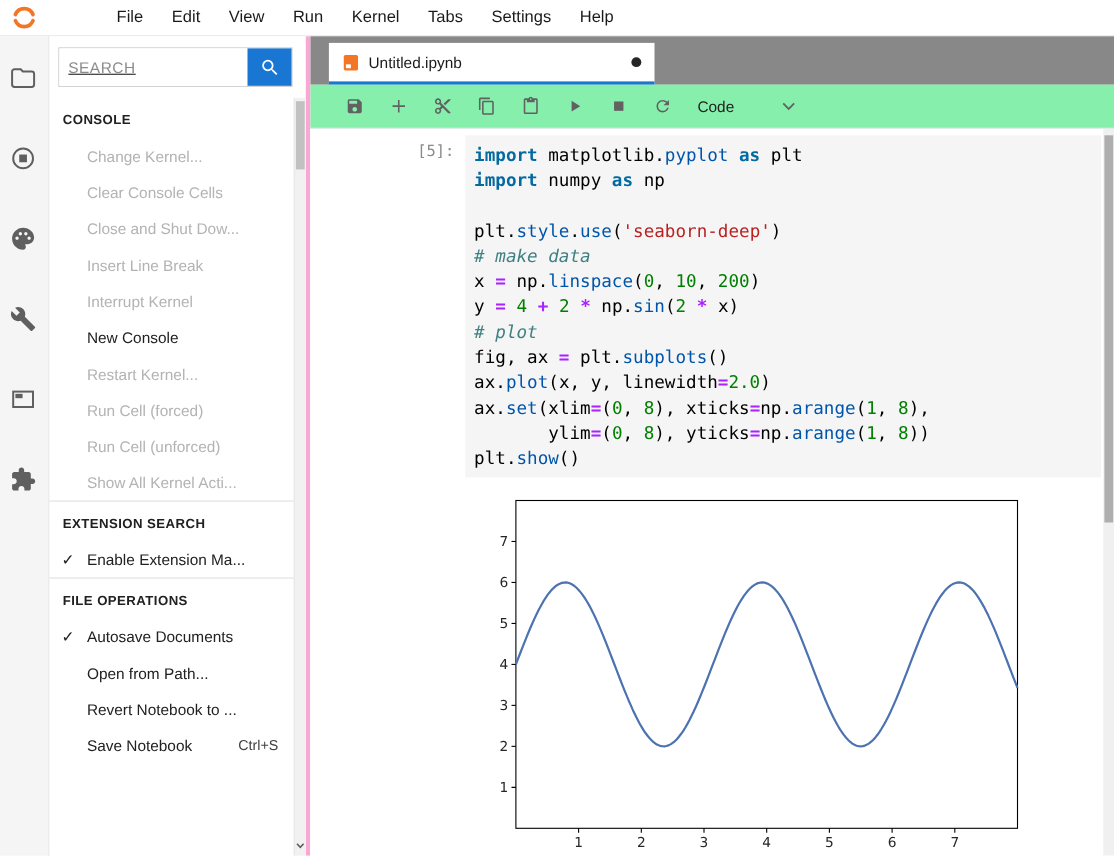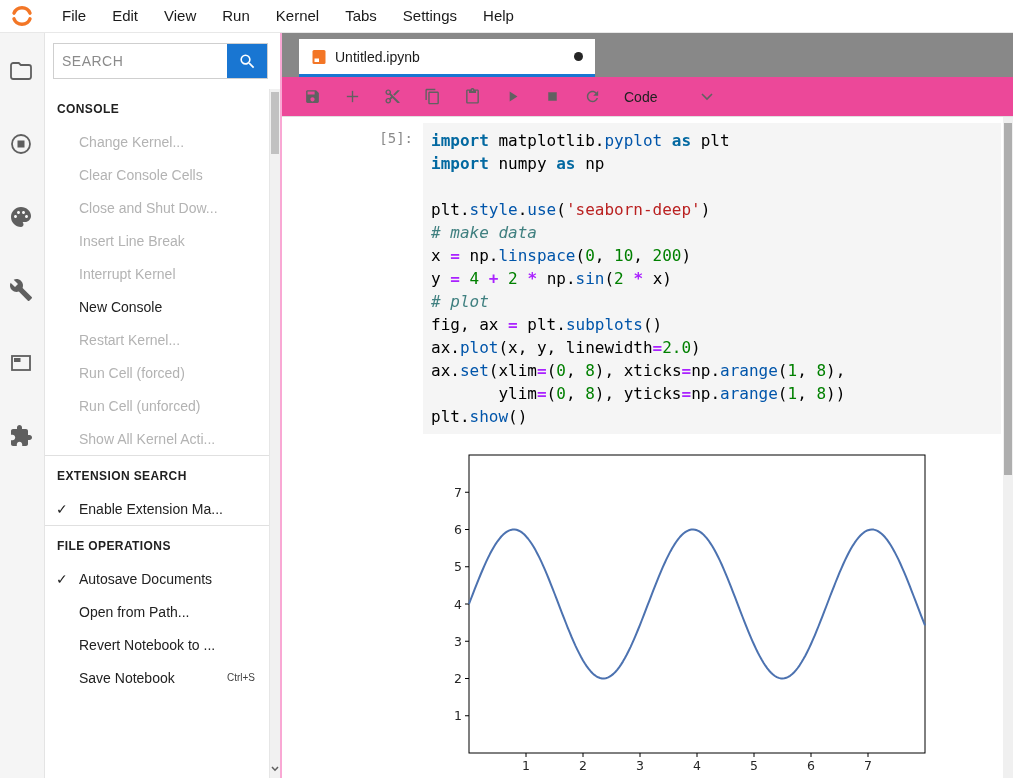--- a/index.html
+++ b/index.html
@@ -1,74 +1,74 @@
 <!DOCTYPE html>
 <html><head>
 <meta charset="utf-8">
 <style>
   * { box-sizing: border-box; margin: 0; padding: 0; }
   html,body { width:1013px; height:778px; overflow:hidden; background:#fff;
     font-family:"Liberation Sans", sans-serif; color:#212121; }
 
   
   .menubar { height:33px; display:flex; align-items:center; background:#fff;
-    border-bottom:1px solid #e8e8e8; }
+    border-bottom:1px solid #e8e8e8;gap:44px; }
   .logo { width:26px; height:26px; margin:0 14px 0 9px; flex:none; }
   .menu-item { padding:0 13px; font-size:15px; color:#1a1a1a; cursor:default; line-height:32px; }
 
   
   .app-body { display:flex; height:745px; }
 
   
   .iconstrip { width:45px; flex:none; background:#f5f5f5; border-right:1px solid #e4e4e4;
     display:flex; flex-direction:column; align-items:center; padding-top:26px; }
   .side-btn { width:26px; height:26px; margin-bottom:47px; }
   .side-btn svg { width:24px; height:24px; }
 
   
-  .palette { width:237px; flex:none; background:#fff; border-right:2px solid #f9a8d4;
-    position:relative; }
+  .palette { width:237px; flex:none; background:#fff; border-right:4px solid #f9a8d4;
+    position:relative;text-decoration:underline; }
   .search-row { padding:10px 12px 10px 8px; height:56px; }
   .search-wrap { display:flex; border:1px solid #cfcfcf; height:36px; }
   .search-input { flex:1; border:none; outline:none; padding:0 8px; font-size:14px;
     font-family:"Liberation Sans",sans-serif; letter-spacing:.5px; min-width:0; }
   .search-input::placeholder { color:#8b8b8b; }
   .search-btn { width:40px; flex:none; background:#1976d2; border:none; display:flex;
     align-items:center; justify-content:center; cursor:pointer; }
   .search-btn svg { width:19px; height:19px; fill:#fff; }
 
   .pal-list { position:absolute; top:56px; left:0; right:11px; bottom:0; overflow:hidden; }
   .pal-section + .pal-section { border-top:1px solid #e0e0e0; }
   .pal-header { font-size:12px; font-weight:bold; letter-spacing:.4px; color:#212121;
     padding:13px 12px 9px 12px; }
   .pal-item { height:33px; display:flex; align-items:center; padding:0 14px 0 34px;
     font-size:14px; color:#212121; position:relative; cursor:pointer;text-align:center; }
   .pal-item.disabled { color:#b3b3b3; cursor:default; }
   .pal-item .check { position:absolute; left:11px; font-size:14px; color:#212121; }
-  .pal-item .shortcut { margin-left:auto; font-size:10px; color:#424242; }
+  .pal-item .shortcut { margin-left:auto; font-size:13px; color:#424242; }
 
   .pal-scroll { position:absolute; top:56px; right:0; bottom:0; width:11px;
     background:#f1f1f1; border-left:1px solid #e6e6e6; }
   .pal-thumb { position:absolute; top:3px; left:1px; width:8px; height:62px; background:#c1c1c1; }
   .pal-down { position:absolute; bottom:2px; left:0; width:10px; height:14px; display:flex;
     align-items:center; justify-content:center; }
   .pal-down svg { width:8px; height:6px; stroke:#5f5f5f; fill:none; stroke-width:1.5; }
 
   
   .main { flex:1; display:flex; flex-direction:column; min-width:0; }
   .tabbar { height:44px; background:#888888; display:flex; align-items:flex-end;
     padding-left:17px; flex:none; }
   .tab { width:296px; height:38px; background:#fff; display:flex; align-items:center;
     padding:0 12px; border-bottom:3px solid #1976d2; cursor:pointer; }
   .tab-icon { width:16px; height:16px; flex:none; }
   .tab-title { margin-left:8px; font-size:14px; color:#1a1a1a; }
   .dirty-dot { margin-left:auto; width:9px; height:9px; border-radius:50%; background:#262626; }
 
-  .toolbar { height:40px; background:#ec4899; border-bottom:1px solid #e0e0e0; display:flex;
-    align-items:center; padding-left:10px; flex:none; }
+  .toolbar { height:40px; background:#86efac; border-bottom:1px solid #e0e0e0; display:flex;
+    align-items:center; padding-left:20px; flex:none; }
   .tb-btn { width:40px; height:30px; display:flex; align-items:center; justify-content:center;
     cursor:pointer; border-radius:2px; }
   .tb-btn svg { width:17px; height:17px; fill:#616161; }
   .celltype { display:flex; align-items:center; margin-left:12px; cursor:pointer; }
   .celltype-label { font-size:14px; color:#212121; }
   .celltype svg { width:12px; height:8px; margin-left:44px; stroke:#616161; fill:none; stroke-width:1.6; }
 
   
   .nbarea { flex:1; background:#fff; position:relative; overflow:hidden; }
   .cell-row { display:flex; margin:6px 12px 0 0; }

